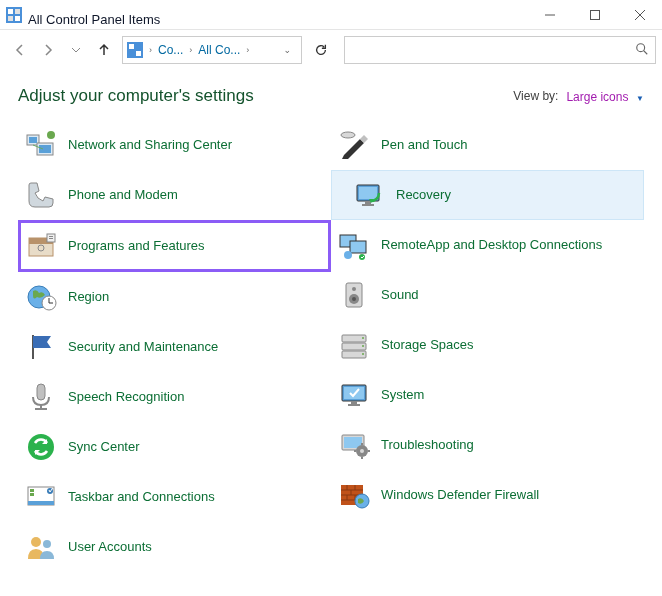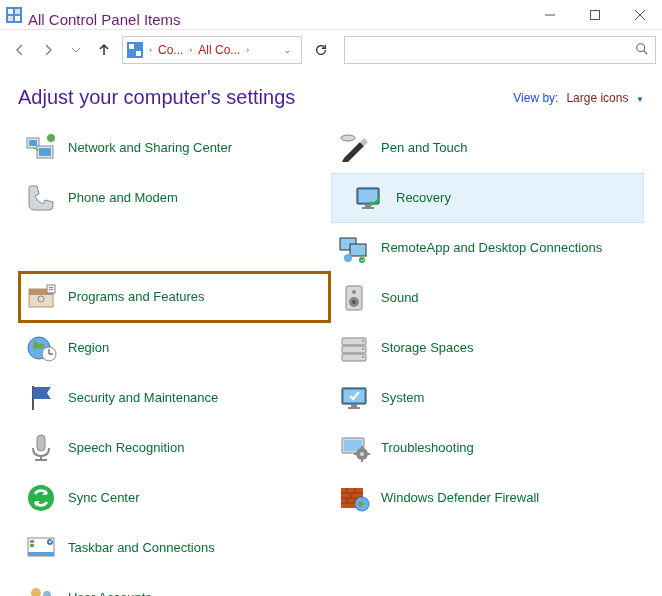--- a/index.html
+++ b/index.html
@@ -1,52 +1,52 @@
 <!DOCTYPE html>
 <html><head>
 <meta charset="utf-8">
 <style>
   * { box-sizing: border-box; margin: 0; padding: 0; }
   body { font-family: "Segoe UI", Tahoma, sans-serif; font-size: 13px; color: #000; background: #fff; width: 662px; height: 596px; overflow: hidden; }
   
   
   .titlebar { height: 30px; display: flex; align-items: center; padding: 0 0 0 6px; border-bottom: 1px solid #e5e5e5; }
   .title-icon { width: 16px; height: 16px; margin-right: 6px; }
-  .title-text { flex: 1; font-size: 15px; color: #701a75; margin-top: 9px; }
+  .title-text { flex: 1; font-size: 13px; color: #0f172a; margin-top: 9px; }
   .titlebtns { display: flex; height: 100%; }
   .titlebtn { width: 45px; display:flex; align-items:center; justify-content:center; color:#555;}
   .titlebtn svg { width:10px; height:10px; }
   
   
   .navbar { height: 40px; display:flex; align-items:center; padding: 4px 6px; }
   .navbtn { width:28px; height:28px; display:flex; align-items:center; justify-content:center; color:#888; }
   .navbtn.enabled { color:#333; }
   .addrbox { flex: 0 0 180px; height:28px; border:1px solid #ccc; display:flex; align-items:center; margin:0 4px; font-size:12px; padding:0 4px; background:#fff; overflow:hidden; white-space:nowrap;}
   .addr-icon { width:16px; height:16px; margin-right:4px; flex-shrink:0;}
-  .addr-seg { color:#b91c1c; margin: 0 4px; overflow:hidden; text-overflow:ellipsis; max-width:40px; white-space:nowrap;}
+  .addr-seg { color:#0369a1; margin: 0 4px; overflow:hidden; text-overflow:ellipsis; max-width:40px; white-space:nowrap;}
   .addr-chev { color:#666; font-size:9px; margin:0 2px;}
   .addrdrop { margin-left:auto; color:#666; font-size:9px; padding:0 6px;}
   .refresh { width:30px; height:28px; display:flex;align-items:center;justify-content:center; color:#333; margin-right:6px;}
   .searchbox { flex:1; height:28px; border:1px solid #ccc; margin-left:2px; position:relative;}
   .searchbox .sicon { position:absolute; right:6px; top:5px; color:#666;}
   
   
   .content { padding: 16px 18px 0 18px; }
   .settings-head { display:flex; align-items:center; margin-bottom:14px;}
-  .settings-title { color:#4c1d95; font-size:20px; flex:1;}
-  .viewby-label { font-size:12px; color:#1d4ed8; margin-right:8px;}
-  .viewby-value { font-size:12px; color:#7f1d1d;}
+  .settings-title { color:#14532d; font-size:17px; flex:1;}
+  .viewby-label { font-size:12px; color:#404040; margin-right:8px;}
+  .viewby-value { font-size:12px; color:#a21caf;}
   .viewby-chev { color:#1a5fb4; font-size:8px; margin-left:4px;}
   
   
   .grid { display:flex; }
   .col { flex:1; }
   .item { display:flex; align-items:center; height:50px; padding:4px 6px; cursor:default;}
   .item.hover { background:#e6f2fb; border:1px solid #cde6f7; padding:3px 20px; }
-  .item.highlight { border:3px solid #a16207; padding:19px 3px; height:52px;margin-top:48px;}
+  .item.highlight { border:3px solid #8b5cf6; padding:19px 3px; height:52px;}
   .item .icon { width:34px; height:34px; margin-right:10px; flex-shrink:0; display:flex; align-items:center; justify-content:center;}
   .item .label { color:#0b6e34; font-size:13px; line-height:1.25;}
   
   .cpicon { width:32px; height:32px; }
 </style>
 </head>
 <body>
 
 <div class="titlebar">
   <span class="title-icon">

